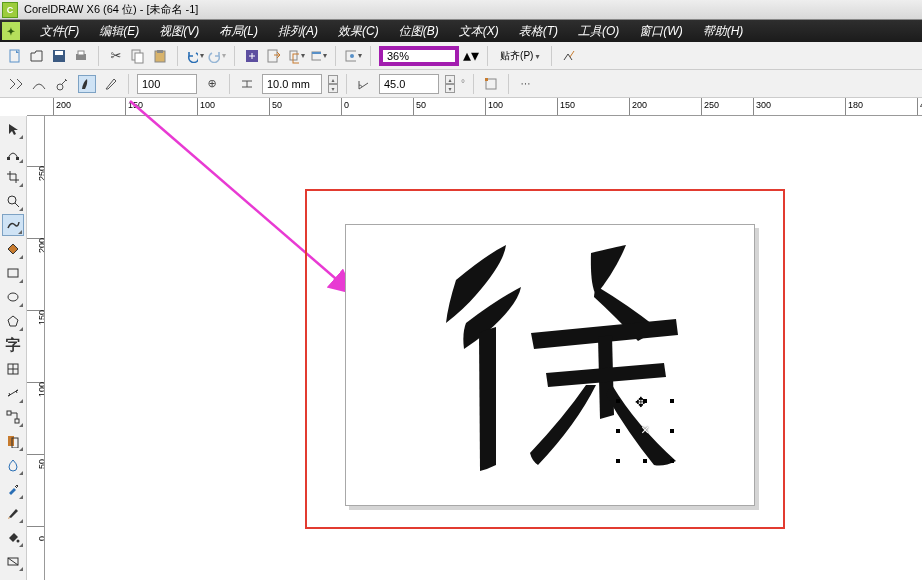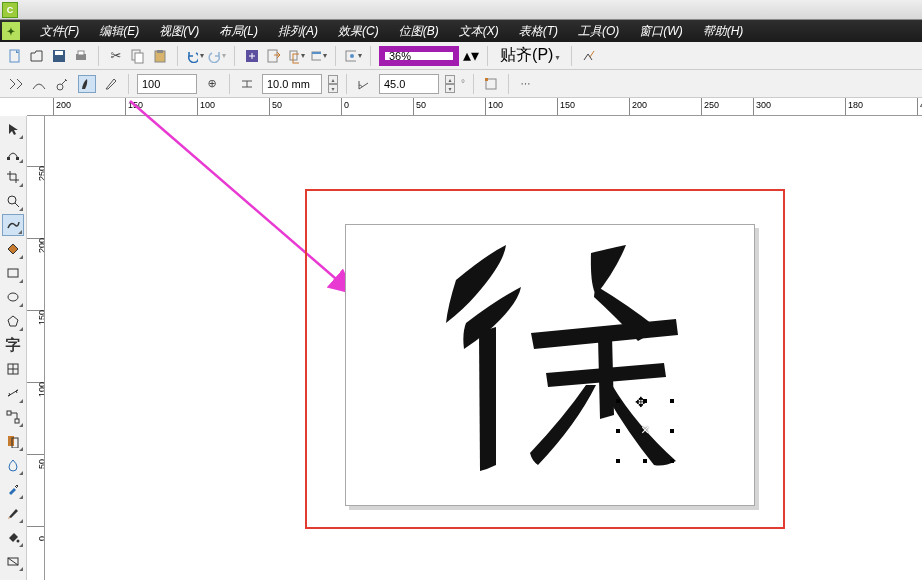--- a/index.html
+++ b/index.html
@@ -12,23 +12,23 @@
 
 
 .menubar { height: 22px; background: linear-gradient(to bottom, #2e2e2e, #1b1b1b); display: flex; align-items: center; padding-left: 2px; }
 .menubar .mlogo { width: 18px; height: 18px; background: #b5e05b; display: flex; align-items: center; justify-content: center; margin-right: 10px; font-size: 10px; color: #2e5a0e; font-weight: bold; }
 .menubar .mi { color: #fff; font-size: 12px; padding: 0 10px; cursor: default; font-style: italic; }
 
 
 .toolbar { height: 28px; background: #f1f1f1; border-bottom: 1px solid #ccc; display: flex; align-items: center; padding-left: 6px; gap: 4px; }
 .toolbar .ico { width: 18px; height: 18px; display: flex; align-items: center; justify-content: center; font-size: 13px; color: #444; }
 .toolbar .sep { width: 1px; height: 20px; background: #ccc; margin: 0 4px; }
-.toolbar select, .toolbar input { font-size: 11px; height: 20px; border: 6px solid #a21caf; background: #fff; padding: 0 4px; }
+.toolbar select, .toolbar input { font-size: 11px; height: 20px; border: 4px solid #a21caf; background: #fff; padding: 0 4px; }
 .toolbar .zoom { width: 80px; }
-.toolbar .snap { font-size: 16px; padding: 0 4px; }
+.toolbar .snap { font-size: 10px; padding: 0 4px; }
 .toolbar .drop::after { content: "▾"; font-size: 8px; color: #555; margin-left: 2px; }
 
 
 .propbar { height: 28px; background: #f1f1f1; border-bottom: 1px solid #ccc; display: flex; align-items: center; padding-left: 6px; gap: 6px; }
 .propbar .ico { width: 18px; height: 18px; display: flex; align-items: center; justify-content: center; font-size: 13px; color: #444; }
 .propbar .ico.active { background: #cfe3f5; border: 1px solid #7da2c4; }
 .propbar input { font-size: 11px; height: 20px; border: 1px solid #a6a6a6; background: #fff; padding: 0 4px; width: 60px; text-align: left; }
 .propbar .spin { display: inline-flex; flex-direction: column; height: 18px; }
 .propbar .spin span { width: 10px; height: 9px; border: 1px solid #999; background: #eee; font-size: 6px; display: flex; align-items: center; justify-content: center; color: #666; }
 .propbar .sep { width: 1px; height: 20px; background: #ccc; margin: 0 2px; }
@@ -62,20 +62,21 @@
 .cursor-icon { position: absolute; font-size: 14px; color: #000; }
 
 
 svg { display: block; }
 </style>
 </head>
 <body>
 
 <div class="titlebar">
   <div class="logo">C</div>
+  <span>CorelDRAW X6 (64 位) - [未命名 -1]</span>
 </div>
 
 <div class="menubar">
   <div class="mlogo">✦</div>
   <div class="mi">文件(F)</div>
   <div class="mi">编辑(E)</div>
   <div class="mi">视图(V)</div>
   <div class="mi">布局(L)</div>
   <div class="mi">排列(A)</div>
   <div class="mi">效果(C)</div>

